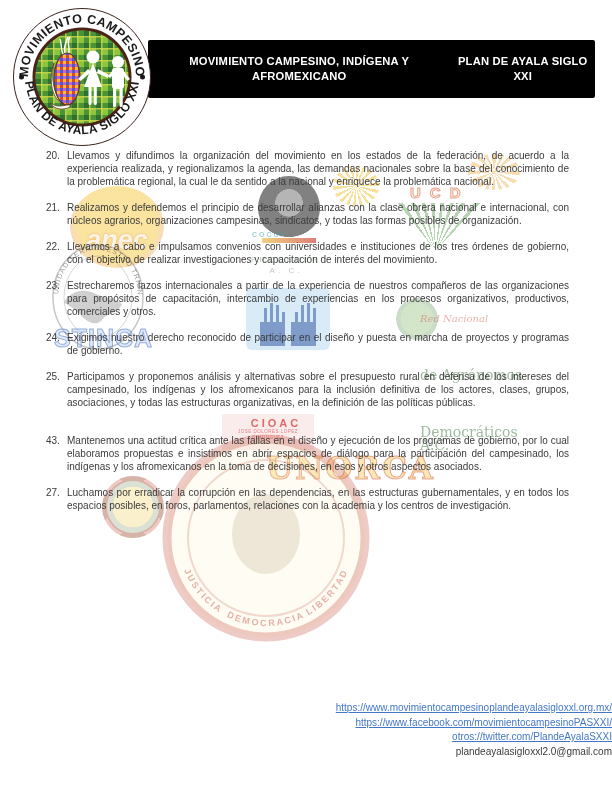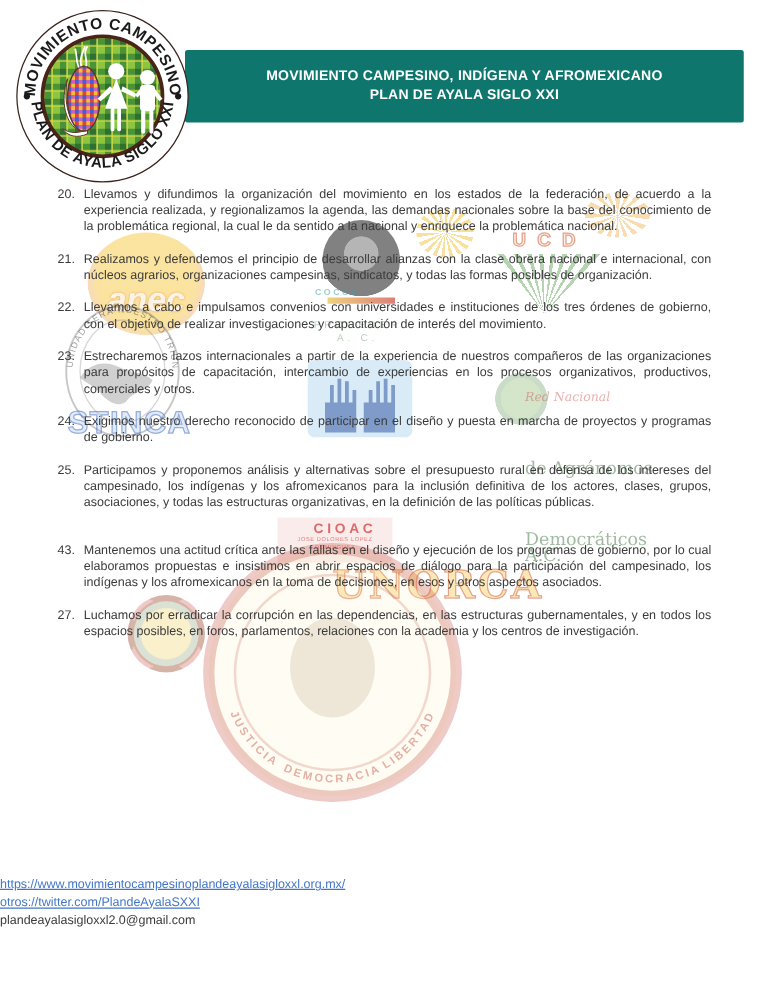--- a/index.html
+++ b/index.html
@@ -4,22 +4,22 @@
 <style>
   html,body{margin:0;padding:0;background:#e8e8e8;}
   .page{
     position:relative; width:612px; height:792px; margin:0 auto;
     background:#ffffff; overflow:hidden;
     font-family:"Liberation Sans", sans-serif; color:#3b3b3b;
   }
   
   .banner{
     position:absolute; left:148px; top:40px; width:447px; height:58px;
-    background:#0f766e; border-radius:2px; z-index:2;
-    display:flex; flex-direction:column; align-items:center; justify-content:center;
+    background:#000000; border-radius:2px; z-index:2;
+    display:flex; flex-direction:row; align-items:center; justify-content:center;
     color:#ffffff; font-weight:bold; font-size:11.2px; line-height:15px;
     text-align:center; letter-spacing:.2px;
   }
   .logo{position:absolute; left:12px; top:7px; width:140px; height:140px; z-index:3;}
   
   .wm{position:absolute; z-index:1; pointer-events:none;}
   .wm-anec{left:70px; top:186px; width:94px; height:82px; border-radius:50%;
     background:radial-gradient(circle at 50% 45%, rgba(246,205,80,.55) 0 60%, rgba(235,150,60,.35) 72%, transparent 73%);
     display:flex; align-items:flex-end; justify-content:center;}
   .wm-anec span{color:rgba(255,255,255,.85); font-weight:bold; font-size:27px; line-height:1;
@@ -63,21 +63,21 @@
   .doc-list{
     position:absolute; left:46px; top:149px; width:523px; z-index:2;
     list-style:none; margin:0; padding:0;
     font-size:10px; line-height:13px; text-align:justify;
   }
   .doc-list li{position:relative; padding-left:21px; margin-bottom:13px;}
   .doc-list li:nth-child(7){margin-top:25px;}
   .doc-list .num{position:absolute; left:0; top:0;}
   
   .footer{position:absolute; left:0; right:0; top:701px; z-index:2;
-    text-align:left; font-size:10px; line-height:14.6px;}
+    text-align:right; font-size:10px; line-height:14.6px;}
   .footer a{color:#4377c6; text-decoration:underline; cursor:pointer;}
   .footer .email{color:#3b3b3b;}
 </style>
 </head>
 <body>
 
 <div class="page">
 
   <div class="wm wm-anec">
     <span>anec</span>
@@ -231,17 +231,18 @@
       <span>Mantenemos una actitud crítica ante las fallas en el diseño y ejecución de los programas de gobierno, por lo cual elaboramos propuestas e insistimos en abrir espacios de diálogo para la participación del campesinado, los indígenas y los afromexicanos en la toma de decisiones, en esos y otros aspectos asociados.</span>
     </li>
     <li>
       <span class="num">27.</span>
       <span>Luchamos por erradicar la corrupción en las dependencias, en las estructuras gubernamentales, y en todos los espacios posibles, en foros, parlamentos, relaciones con la academia y los centros de investigación.</span>
     </li>
   </ol>
 
   <div class="footer">
     <div><a>https://www.movimientocampesinoplandeayalasigloxxl.org.mx/</a></div>
+    <div><a>https://www.facebook.com/movimientocampesinoPASXXI/</a></div>
     <div><a>otros://twitter.com/PlandeAyalaSXXI</a></div>
     <div class="email">plandeayalasigloxxl2.0@gmail.com</div>
   </div>
 
 </div>
 
 </body></html>

